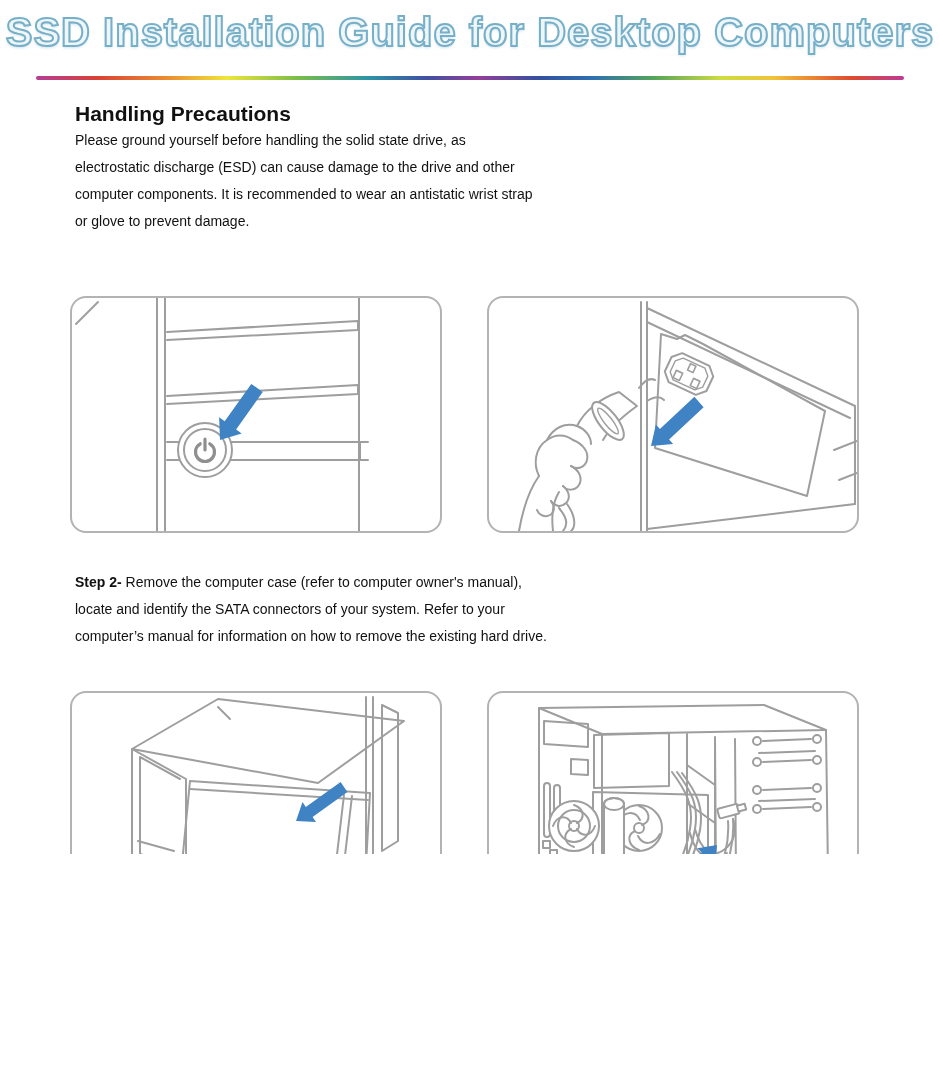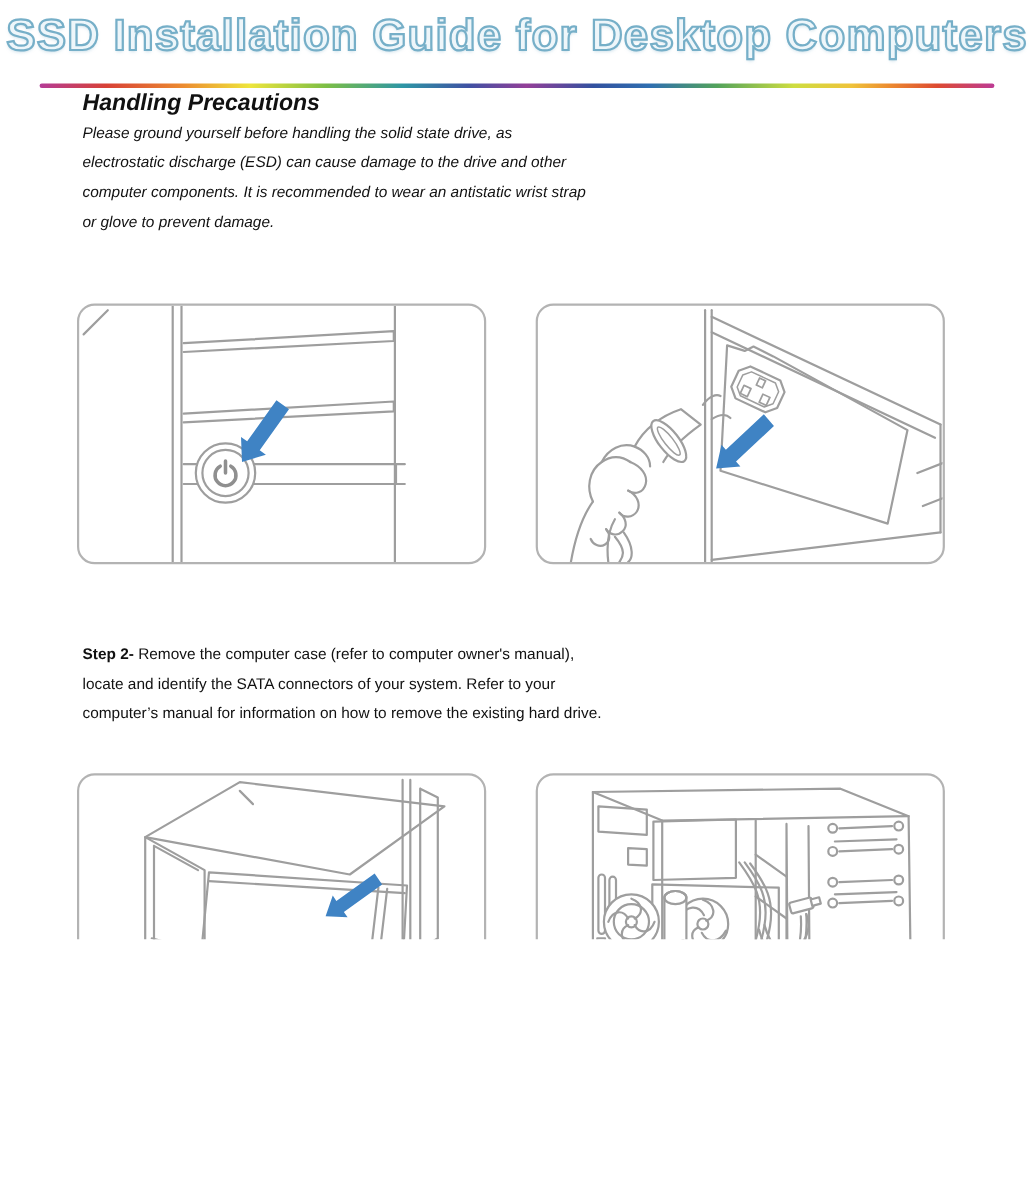--- a/index.html
+++ b/index.html
@@ -35,23 +35,23 @@
     white-space:pre-line;
     color:var(--text,#111);
   }
   .section-heading{
     margin:0;
     font-size:21px;
     line-height:27px;
     font-weight:bold;
     color:var(--text,#111);
   }
-  .precautions{font-style:italic;}
+  .precautions{margin-top:20px;}
   .step1{margin-top:51px;}
-  .step2{margin-top:68px;}
+  .step2{margin-top:36px;}
   .fig-row{
     display:flex;
     gap:45px;
     padding-left:70px;
   }
   .fig-row-1{margin-top:61px;}
   .fig-row-2{margin-top:41px;}
   figure.illus{
     margin:0;
     width:368px;height:233px;

